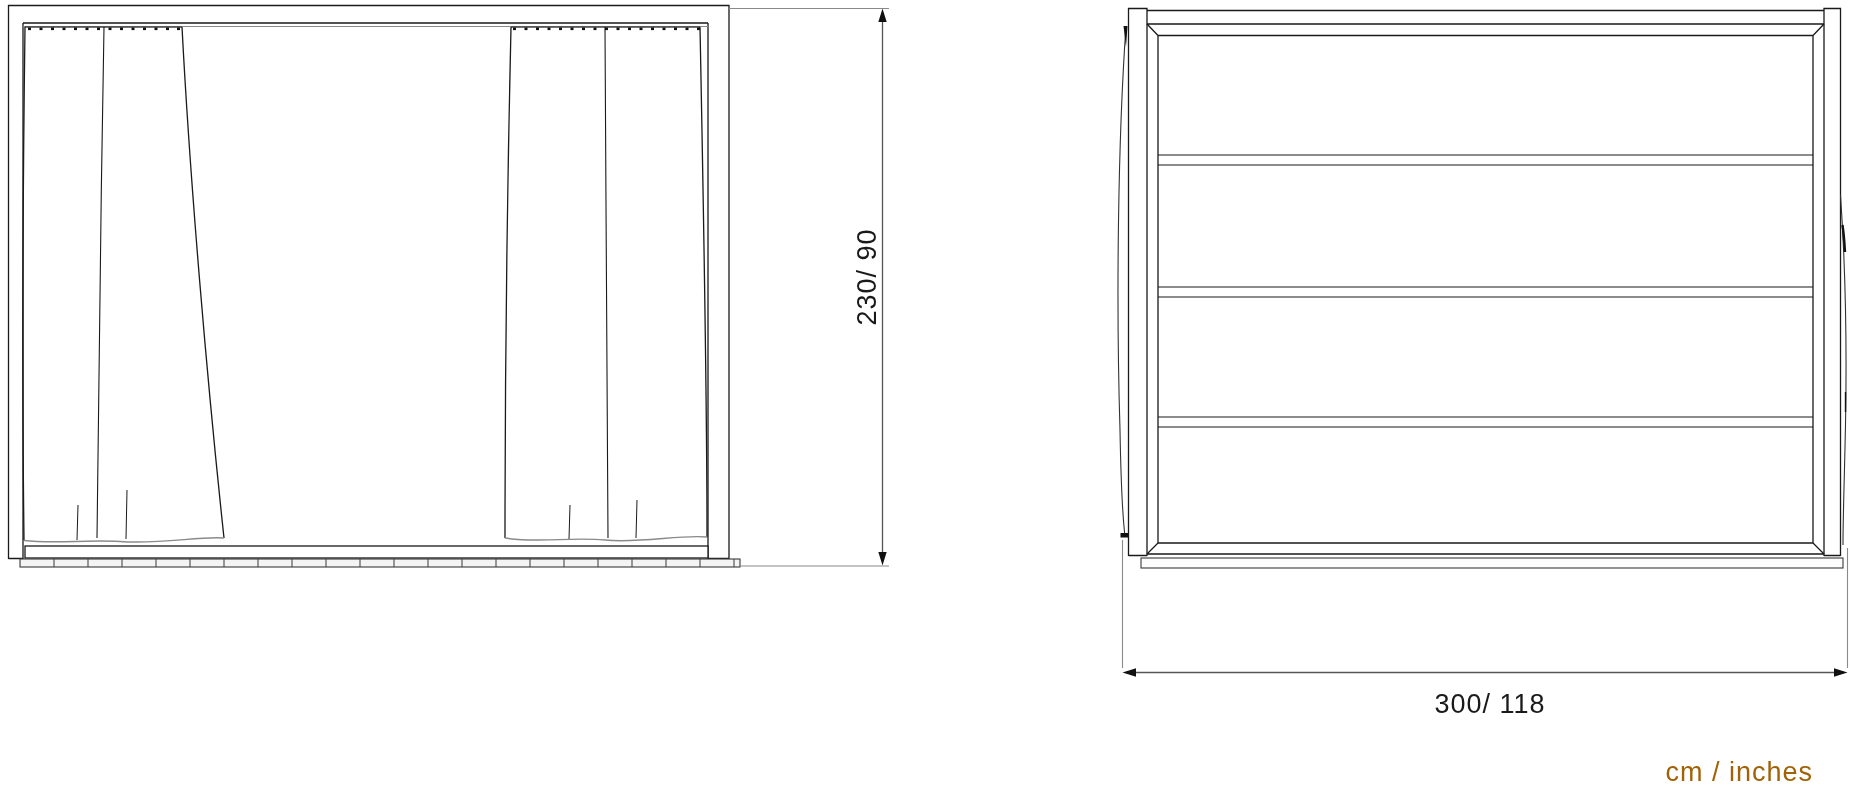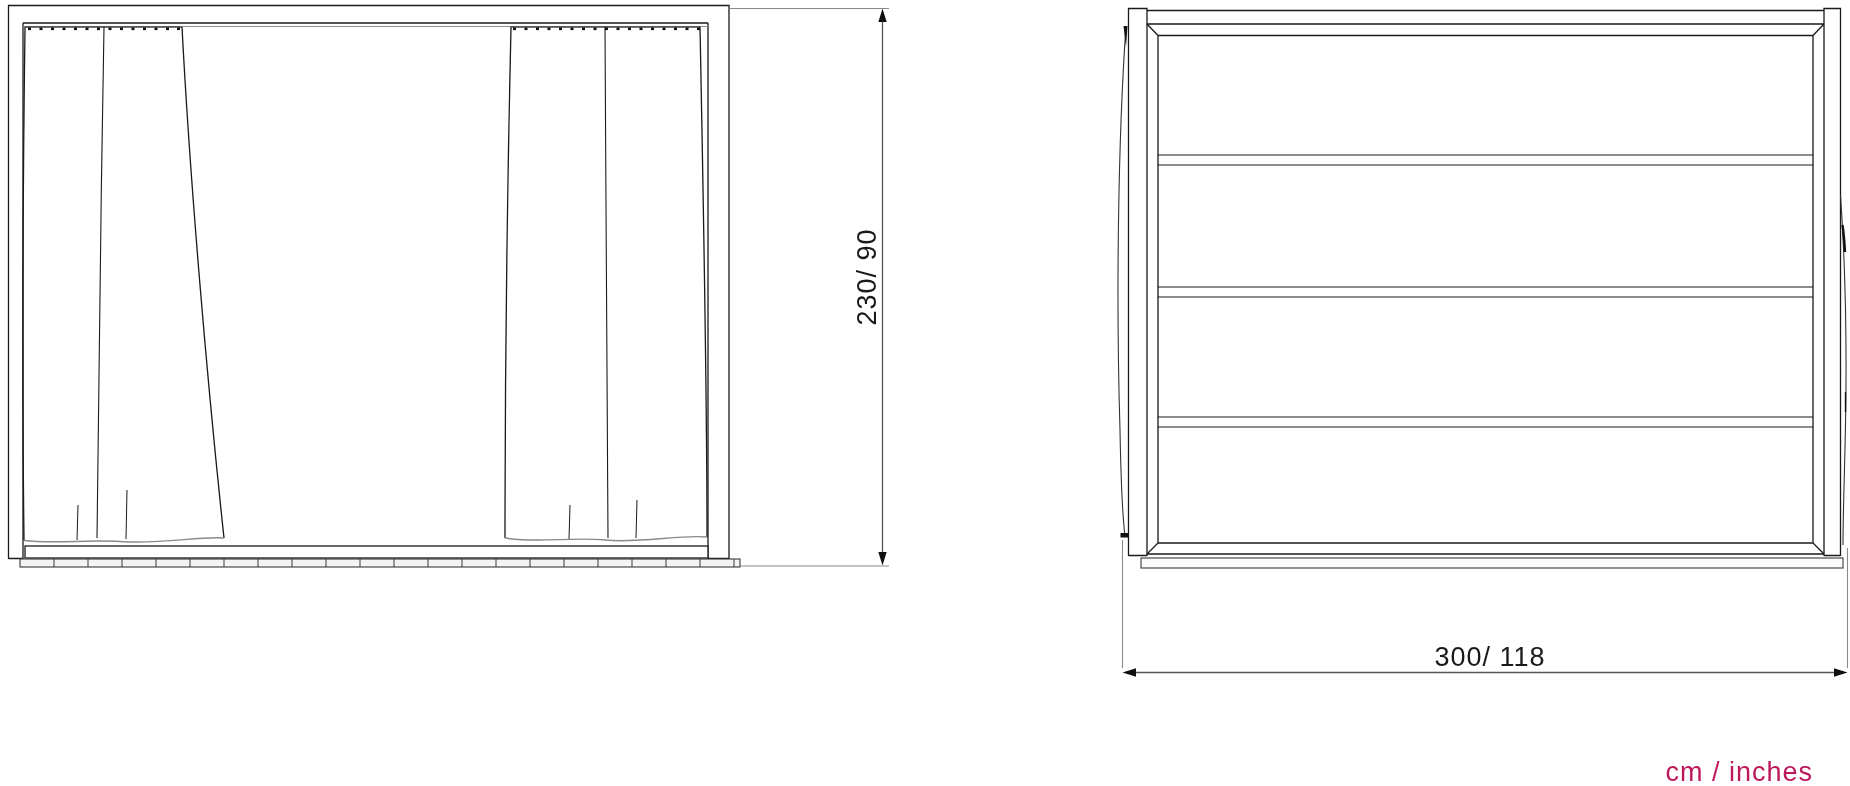--- a/index.html
+++ b/index.html
@@ -18,24 +18,25 @@
     font-size:27px;
     letter-spacing:1px;
     white-space:nowrap;
     line-height:1;
   }
   .dim-label.vertical{
     transform:translate(-50%,-50%) rotate(-90deg);
   }
   .dim-label.horizontal{
     transform:translate(-50%,-50%);
+    margin-top:47px;
   }
   .units-label{
     position:absolute;
-    color:#be185d;
+    color:#a16207;
     font-size:27px;
     letter-spacing:1px;
     white-space:nowrap;
     line-height:1;
   }
 </style>
 </head>
 <body>
 
 <div class="canvas">

